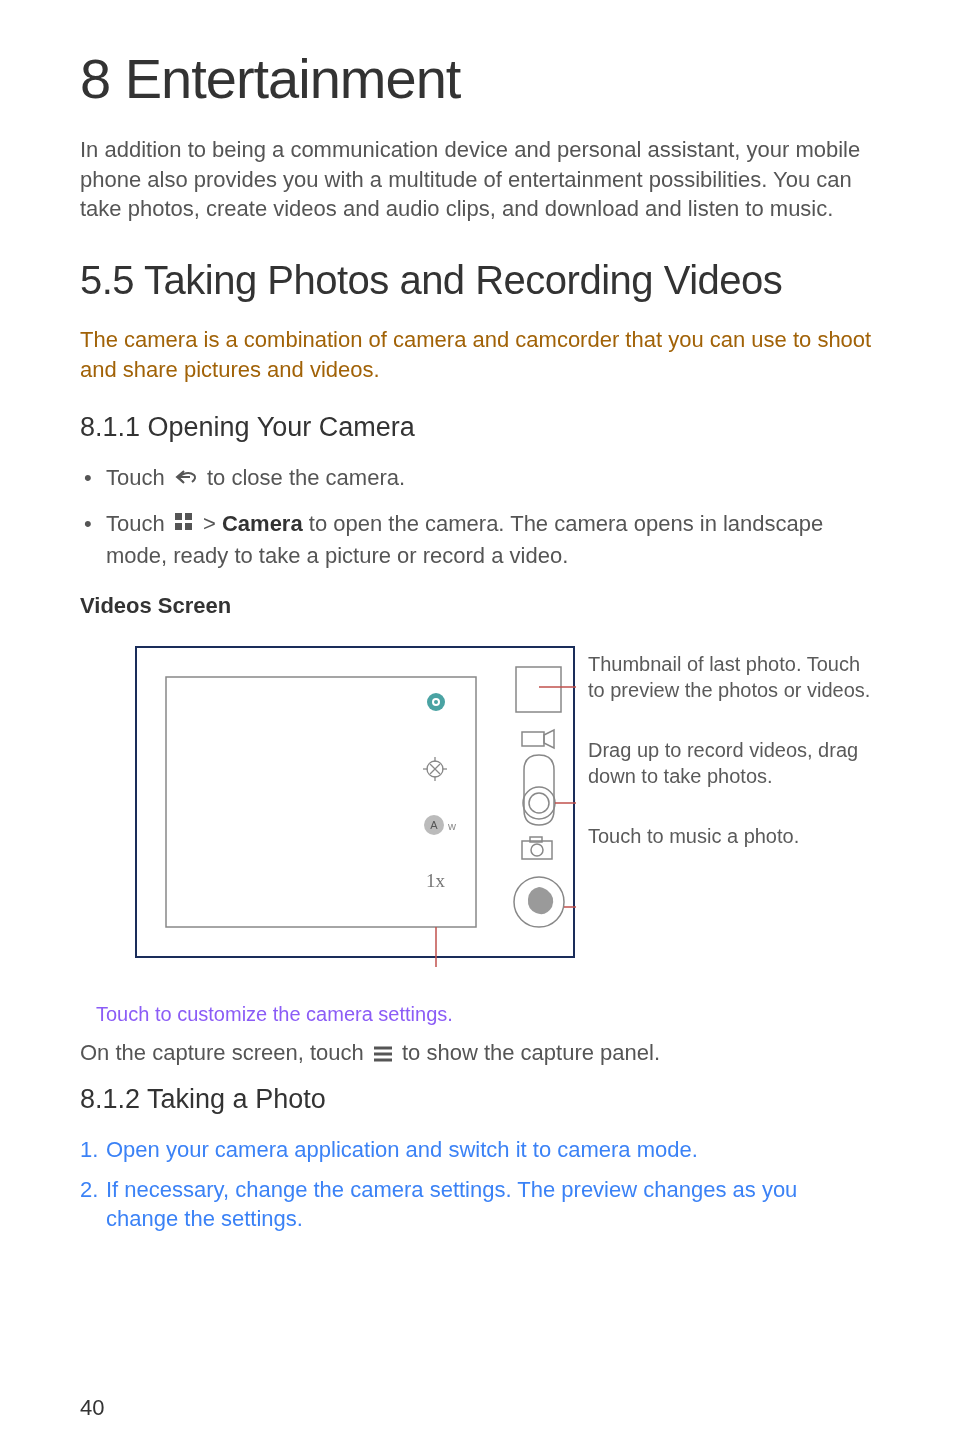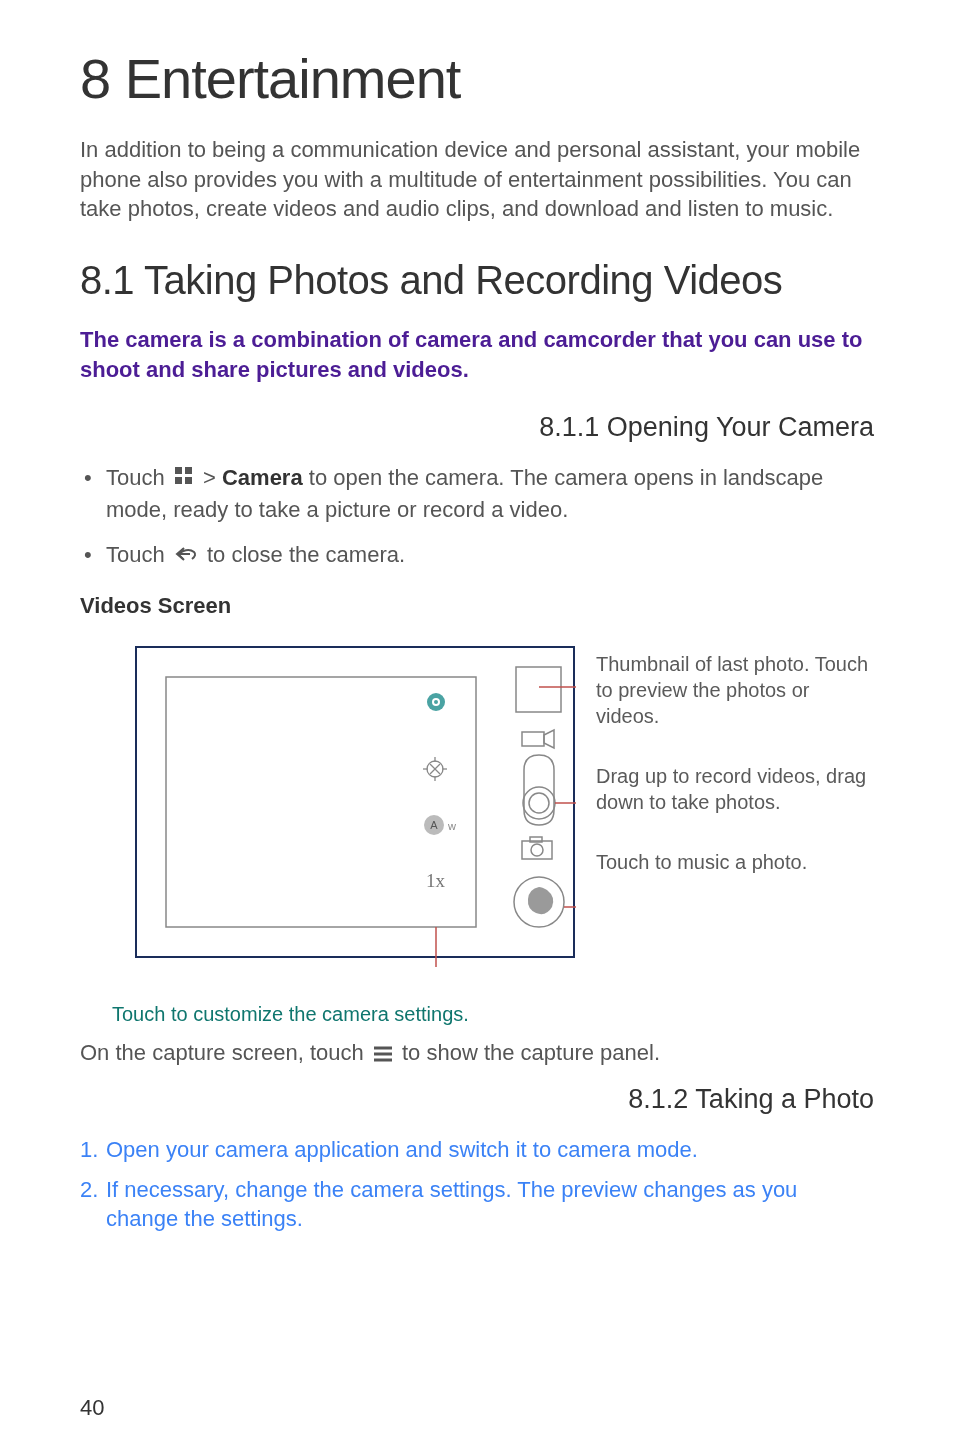--- a/index.html
+++ b/index.html
@@ -28,32 +28,30 @@
   }
   .h2 {
     font-size: 40px;
     color: #333;
     font-weight: 400;
     margin-bottom: 22px;
     letter-spacing: -0.5px;
   }
   .p2 {
     font-size: 22px;
-    color: #4c1d95;
+    color: #a16207;
     line-height: 1.35;
     margin-bottom: 28px;
-    font-weight: bold;
   }
   .h3 {
     font-size: 27px;
     color: #333;
     font-weight: 400;
     margin-bottom: 20px;
     margin-top: 6px;
-    text-align: right;
   }
   .bullet-list {
     list-style: none;
     margin-bottom: 22px;
   }
   .bullet-list li {
     font-size: 22px;
     color: #555;
     line-height: 1.4;
     padding-left: 26px;
@@ -84,33 +82,33 @@
     display: flex;
     align-items: flex-start;
     margin-bottom: 12px;
   }
   .diagram {
     flex: 0 0 auto;
     margin-left: 46px;
   }
   .callouts {
     flex: 1;
-    padding-left: 20px;
+    padding-left: 12px;
     font-size: 20px;
     color: #5a5a5a;
     line-height: 1.3;
   }
   .callout1 { margin-top: 14px; margin-bottom: 34px; }
   .callout2 { margin-bottom: 34px; }
   .callout3 { }
 
   .settings-caption {
     font-size: 20px;
-    color: #0f766e;
-    margin-left: 32px;
+    color: #8b5cf6;
+    margin-left: 16px;
     margin-bottom: 10px;
   }
 
   .body-line {
     font-size: 22px;
     color: #555;
     margin-bottom: 13px;
     line-height: 1.5;
   }
 
@@ -138,52 +136,52 @@
     color: #333;
   }
 </style>
 </head>
 <body>
 
 <h1 class="h1">8  Entertainment</h1>
 
 <p class="intro">In addition to being a communication device and personal assistant, your mobile phone also provides you with a multitude of entertainment possibilities. You can take photos, create videos and audio clips, and download and listen to music.</p>
 
-<h2 class="h2">8.1  Taking Photos and Recording Videos</h2>
+<h2 class="h2">5.5  Taking Photos and Recording Videos</h2>
 
 <p class="p2">The camera is a combination of camera and camcorder that you can use to shoot and share pictures and videos.</p>
 
 <h3 class="h3">8.1.1  Opening Your Camera</h3>
 
 <ul class="bullet-list">
+  <li>
+    <span>Touch</span>
+    <span class="inline-icon">
+      <svg width="24" height="18" viewBox="0 0 24 18">
+        <path d="M 4 9 L 10 3 M 4 9 L 10 15 M 4 9 L 16 9 A 5 5 0 0 1 16 9" fill="none" stroke="#555" stroke-width="2"></path>
+        <path d="M 4 9 Q 14 2 20 7 Q 23 10 18 14" fill="none" stroke="#555" stroke-width="2"></path>
+        <polyline points="9,4 3,9 9,14" fill="none" stroke="#555" stroke-width="2"></polyline>
+      </svg>
+    </span>
+    <span>to close the camera.</span>
+  </li>
   <li>
     <span>Touch</span>
     <span class="inline-icon">
       <svg width="20" height="20" viewBox="0 0 20 20">
         <rect x="1" y="1" width="7" height="7" fill="#555"></rect>
         <rect x="11" y="1" width="7" height="7" fill="#555"></rect>
         <rect x="1" y="11" width="7" height="7" fill="#555"></rect>
         <rect x="11" y="11" width="7" height="7" fill="#555"></rect>
       </svg>
     </span>
     <span>&gt;</span>
     <span class="bold">Camera</span>
     <span>to open the camera. The camera opens in landscape mode, ready to take a picture or record a video.</span>
   </li>
-  <li>
-    <span>Touch</span>
-    <span class="inline-icon">
-      <svg width="24" height="18" viewBox="0 0 24 18">
-        <path d="M 4 9 L 10 3 M 4 9 L 10 15 M 4 9 L 16 9 A 5 5 0 0 1 16 9" fill="none" stroke="#555" stroke-width="2"></path>
-        <path d="M 4 9 Q 14 2 20 7 Q 23 10 18 14" fill="none" stroke="#555" stroke-width="2"></path>
-        <polyline points="9,4 3,9 9,14" fill="none" stroke="#555" stroke-width="2"></polyline>
-      </svg>
-    </span>
-    <span>to close the camera.</span>
-  </li>
 </ul>
 
 <div class="subhead">Videos Screen</div>
 
 <div class="diagram-wrap">
   <div class="diagram">
     <svg width="450" height="350" viewBox="0 0 450 350">
 
       <rect x="10" y="10" width="438" height="310" fill="none" stroke="#1a2d5a" stroke-width="2"></rect>
 

